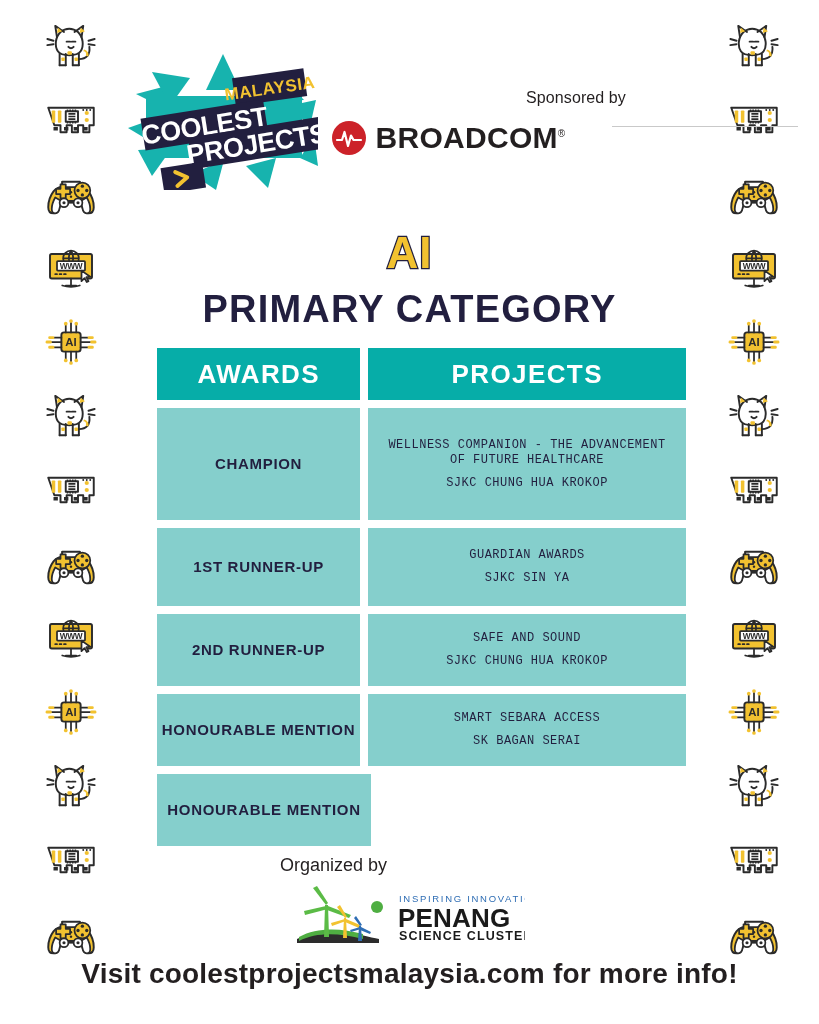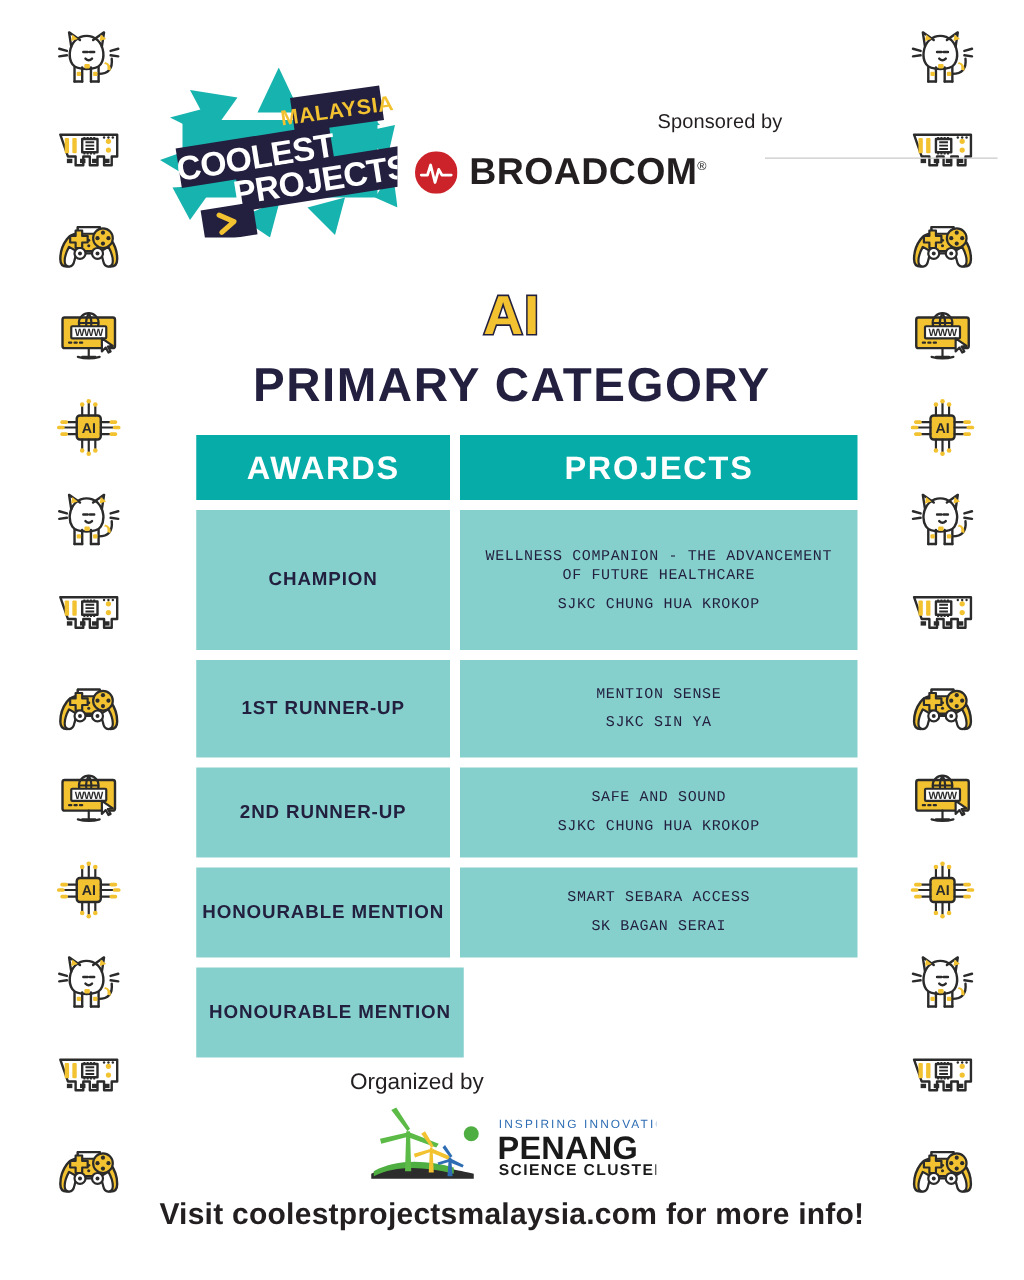--- a/index.html
+++ b/index.html
@@ -205,21 +205,21 @@
     align-items: center;
   }
   .psc-logo { width: 230px; height: 62px; }
 
   .visit-line {
     position: absolute;
     top: 958px;
     left: 0;
     width: 819px;
     text-align: center;
-    font-size: 24px;
+    font-size: 28px;
     font-weight: bold;
     letter-spacing: .2px;
     color: #231f20;
   }
 </style>
 </head>
 <body>
 
 <div class="poster">
 
@@ -939,21 +939,21 @@
       <div class="cell-award">CHAMPION</div>
       <div class="cell-project">
         <div class="proj-title">WELLNESS COMPANION - THE ADVANCEMENT OF FUTURE HEALTHCARE</div>
         <div class="proj-school">SJKC CHUNG HUA KROKOP</div>
       </div>
     </div>
 
     <div class="trow body r-2">
       <div class="cell-award">1ST RUNNER-UP</div>
       <div class="cell-project">
-        <div class="proj-title">MENTION SENSE</div>
+        <div class="proj-title">GUARDIAN AWARDS</div>
         <div class="proj-school">SJKC SIN YA</div>
       </div>
     </div>
 
     <div class="trow body r-3">
       <div class="cell-award">2ND RUNNER-UP</div>
       <div class="cell-project">
         <div class="proj-title">SAFE AND SOUND</div>
         <div class="proj-school">SJKC CHUNG HUA KROKOP</div>
       </div>

